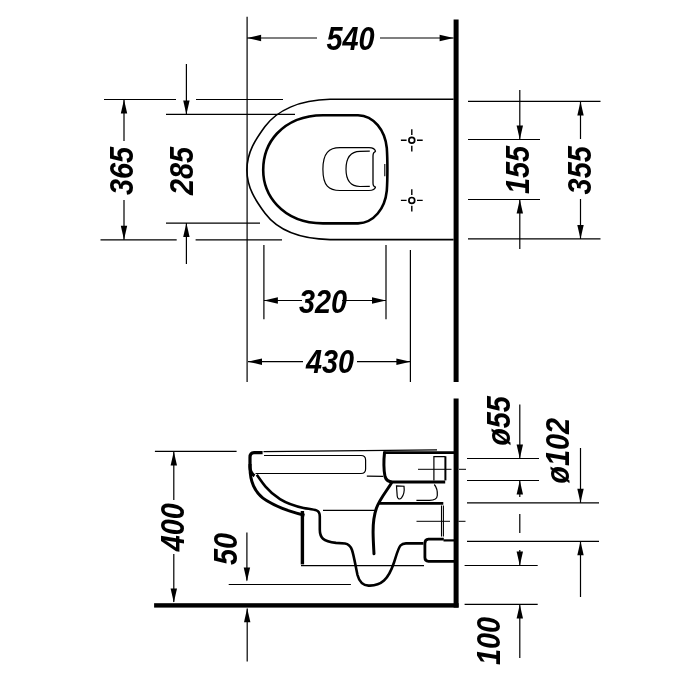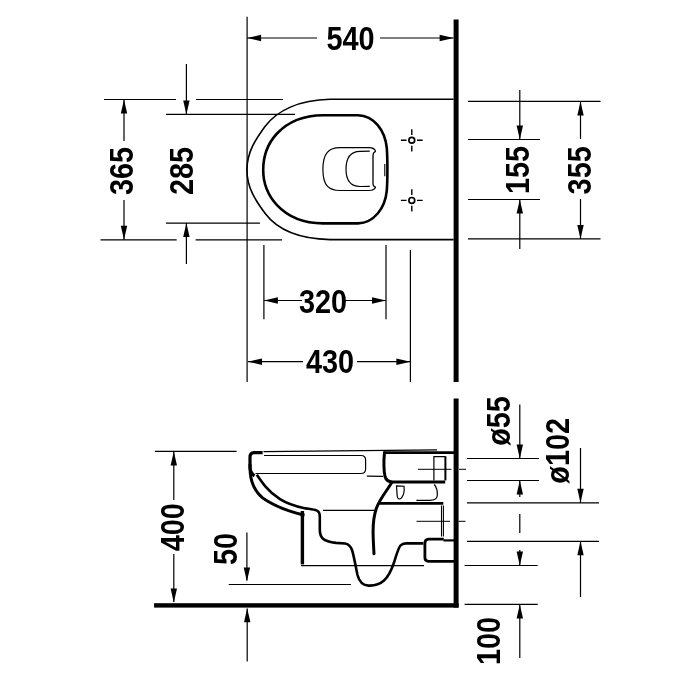--- a/index.html
+++ b/index.html
@@ -1,16 +1,16 @@
 <!DOCTYPE html>
 <html><head>
 <meta charset="utf-8">
 <style>
   html,body{margin:0;padding:0;background:#fff;}
-  #c{width:632px;height:700px;position:relative;}
+  #c{width:632px;height:700px;position:relative;font-style:italic;}
   text{font-family:"Liberation Sans",sans-serif;font-weight:bold;font-size:33px;fill:#000;}
 </style>
 </head>
 <body>
 <div id="c">
 <svg width="700" height="700" viewBox="0 0 700 700">
 <rect x="0" y="0" width="700" height="700" fill="#ffffff"></rect>
 
 <g stroke="#000" fill="none">
 

